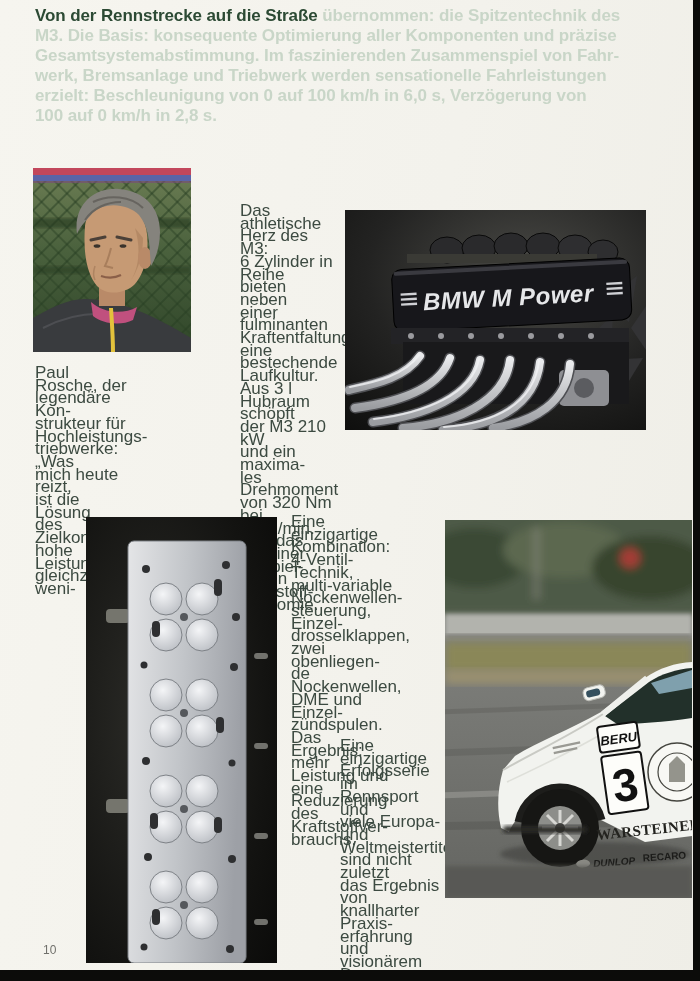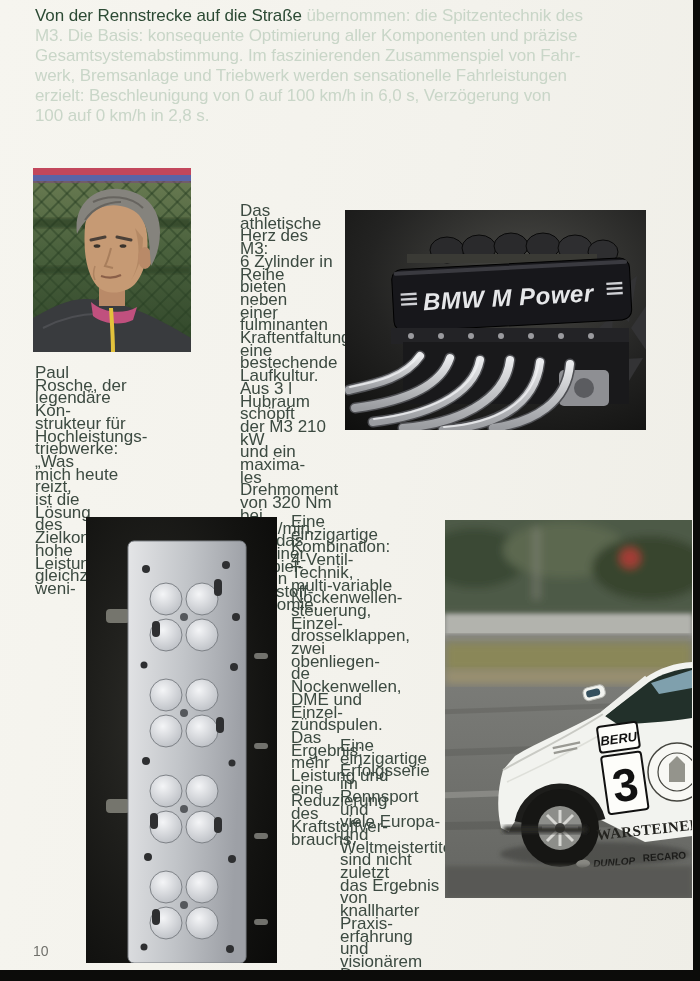--- a/index.html
+++ b/index.html
@@ -4,41 +4,41 @@
 <style>
   html,body{margin:0;padding:0;background:#2a2a28;}
   .sheet{
     position:relative;width:700px;height:981px;overflow:hidden;
     background:linear-gradient(100deg,#f6f5ef 0%,#f3f2ec 55%,#efeee7 100%);
     font-family:"Liberation Sans",sans-serif;
   }
   .abs{position:absolute;}
   .intro{
     left:35px;top:6px;width:634px;margin:0;
-    font-size:17px;line-height:19.9px;font-weight:normal;letter-spacing:-0.1px;
+    font-size:17px;line-height:19.9px;font-weight:bold;letter-spacing:-0.1px;
     white-space:pre-line;
   }
   .intro .lead{color:#2c4a34;}
   .intro .rest{color:#c9d6c8;}
   .caption{
     font-size:17px;line-height:12.7px;font-weight:normal;color:#3c4a41;
     white-space:pre-line;letter-spacing:0;
   }
   .cap-rosche-l{left:35px;top:367px;width:98px;}
   .cap-rosche-r{left:137px;top:363px;width:106px;}
   .cap-engine{left:240px;top:205px;width:98px;}
   .cap-head{left:291px;top:516px;width:104px;}
   .cap-race{left:340px;top:740px;width:104px;}
   .photo{display:block;}
   .photo svg{display:block;}
   .ph-portrait{left:33px;top:168px;width:158px;height:184px;}
   .ph-engine{left:345px;top:210px;width:301px;height:220px;}
   .ph-head{left:86px;top:517px;width:191px;height:446px;}
   .ph-race{left:445px;top:520px;width:247px;height:378px;}
-  .page-num{left:33px;top:943px;font-size:14px;color:#70706b;font-weight:normal;}
+  .page-num{left:43px;top:943px;font-size:12px;color:#70706b;font-weight:normal;}
   .edge-right{right:0;top:0;width:7px;height:981px;background:#0c0c0a;}
   .edge-bottom{left:0;bottom:0;width:700px;height:11px;background:#0c0c0a;}
 </style>
 </head>
 <body>
 
 <div class="sheet">
 
   <p class="abs intro"><span class="lead">Von der Rennstrecke auf die Straße</span><span class="rest"> übernommen: die Spitzentechnik des
 M3. Die Basis: konsequente Optimierung aller Komponenten und präzise

